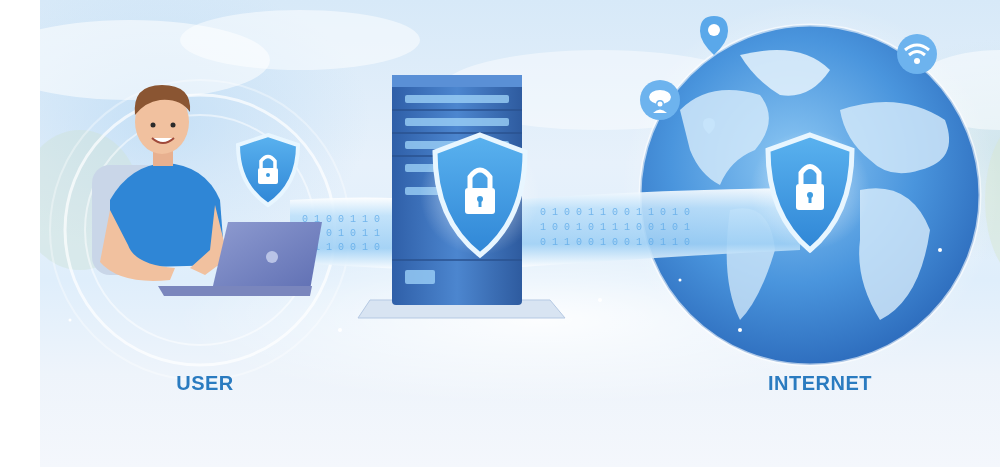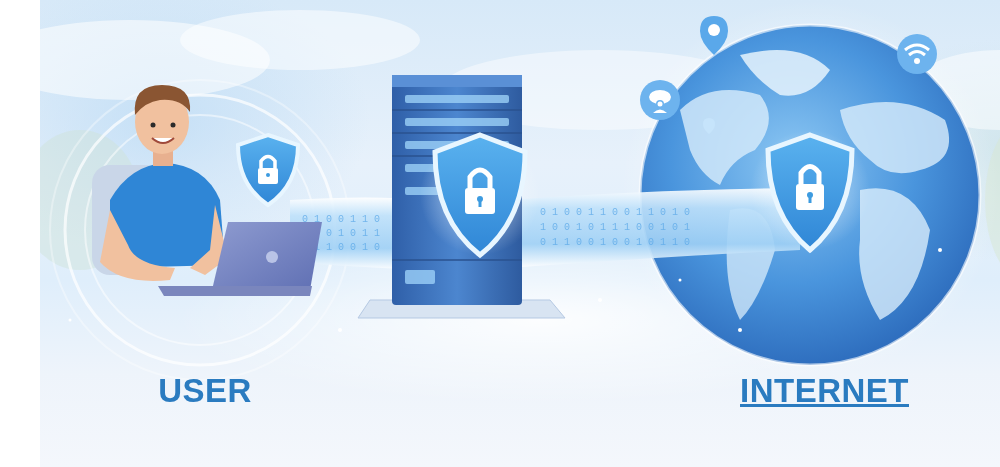--- a/index.html
+++ b/index.html
@@ -4,21 +4,21 @@
 <style>
   html,body{margin:0;padding:0;}
   body{width:1000px;height:467px;overflow:hidden;font-family:"Liberation Sans",sans-serif;}
   .scene{position:relative;width:1000px;height:467px;overflow:hidden;
     background:
       radial-gradient(ellipse 520px 120px at 500px 320px, rgba(255,255,255,0.9), rgba(255,255,255,0) 70%),
       radial-gradient(ellipse 300px 200px at 120px 120px, rgba(190,220,245,0.8), rgba(255,255,255,0) 70%),
       radial-gradient(ellipse 300px 160px at 980px 150px, rgba(200,225,230,0.7), rgba(255,255,255,0) 70%),
       linear-gradient(180deg,#d7e9f8 0%,#e7f1fb 35%,#dfeefb 60%,#eef4fb 80%,#f4f7fc 100%); margin-left: 40px;}
   .layer{position:absolute;left:0;top:0;width:1000px;height:467px;}
-  .label{position:absolute;top:372px;font-weight:bold;font-size:33px;letter-spacing:0.5px;text-align:center;}
+  .label{position:absolute;top:372px;font-weight:bold;font-size:20px;letter-spacing:0.5px;text-align:center;}
 </style>
 </head>
 <body>
 
 <div class="scene">
 
   <svg class="layer" viewBox="0 0 1000 467">
     <defs>
       <radialGradient id="globeG" cx="0.45" cy="0.4" r="0.6">
         <stop offset="0" stop-color="#8cc7f3"></stop>
@@ -185,14 +185,14 @@
       <circle cx="300" cy="330" r="2"></circle>
         <circle cx="560" cy="300" r="2"></circle>
       <circle cx="640" cy="280" r="1.5"></circle>
         <circle cx="900" cy="250" r="2"></circle>
       <circle cx="30" cy="320" r="1.5"></circle>
         <circle cx="700" cy="330" r="2"></circle>
     </g>
   </svg>
 
   <div class="label" style="left:110px;width:110px;color:#2a7bc0;">USER</div>
-  <div class="label" style="left:700px;width:160px;color:#2a7bc0;text-decoration:underline;">INTERNET</div>
+  <div class="label" style="left:700px;width:160px;color:#2a7bc0;">INTERNET</div>
 </div>
 
 </body></html>

